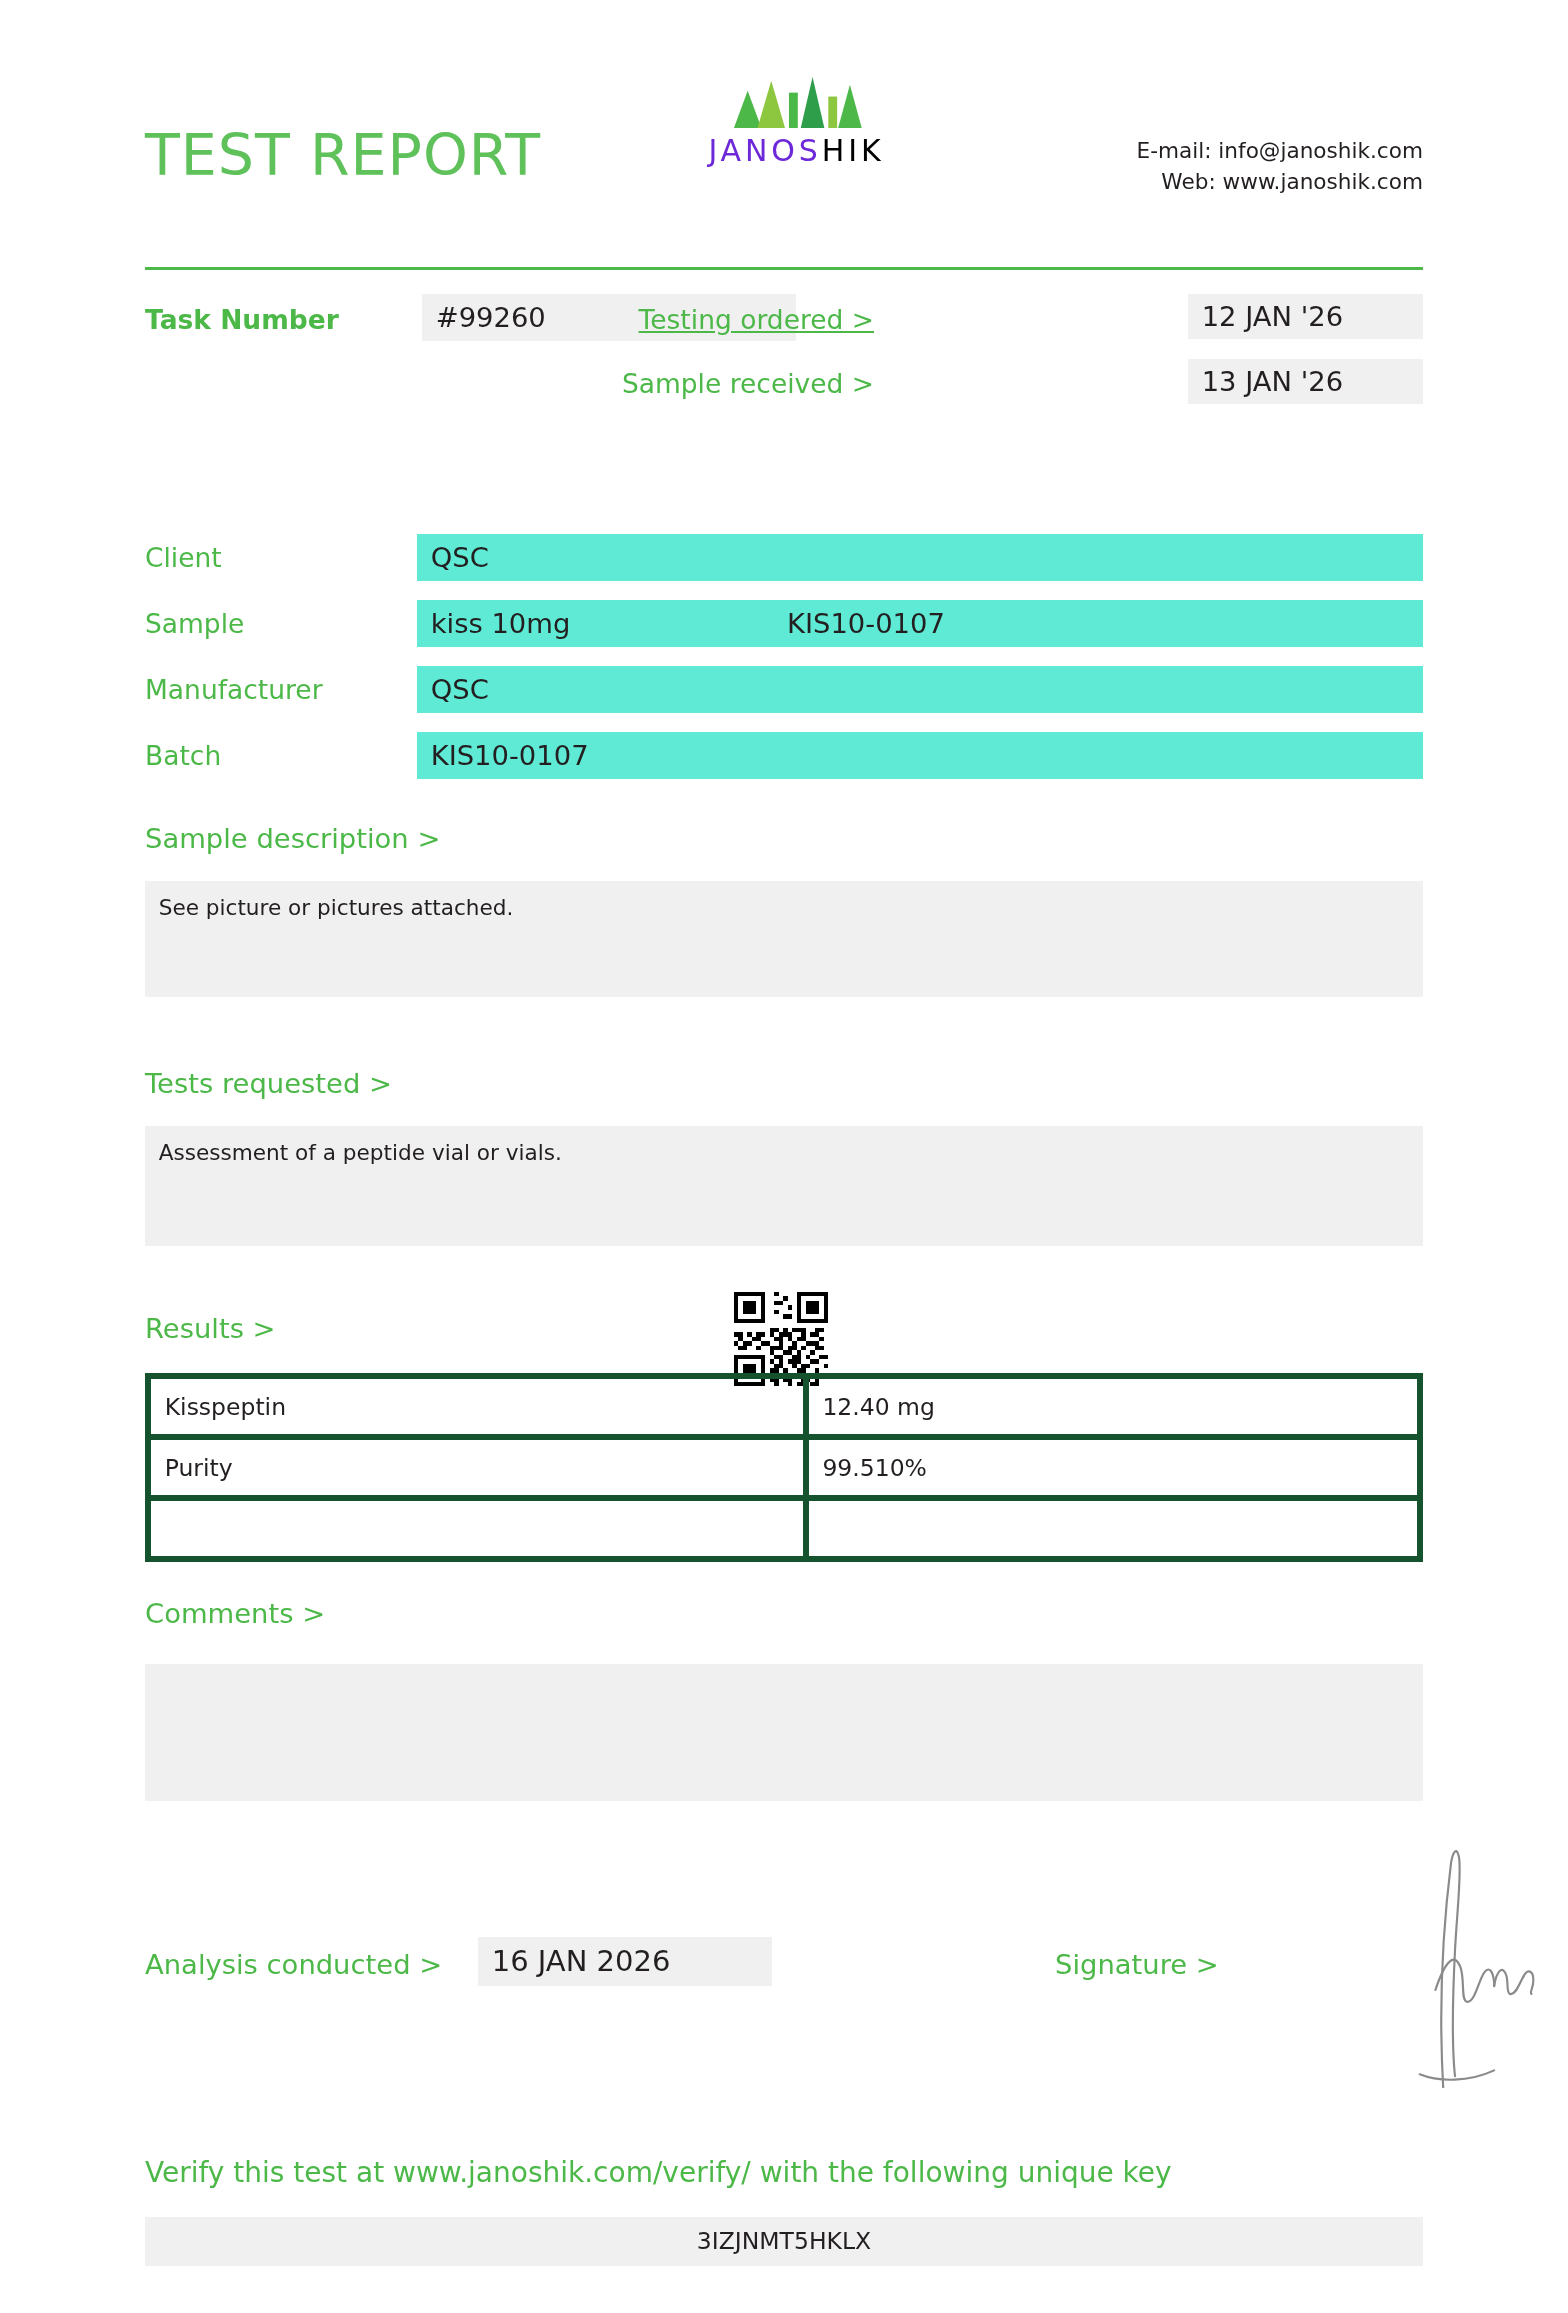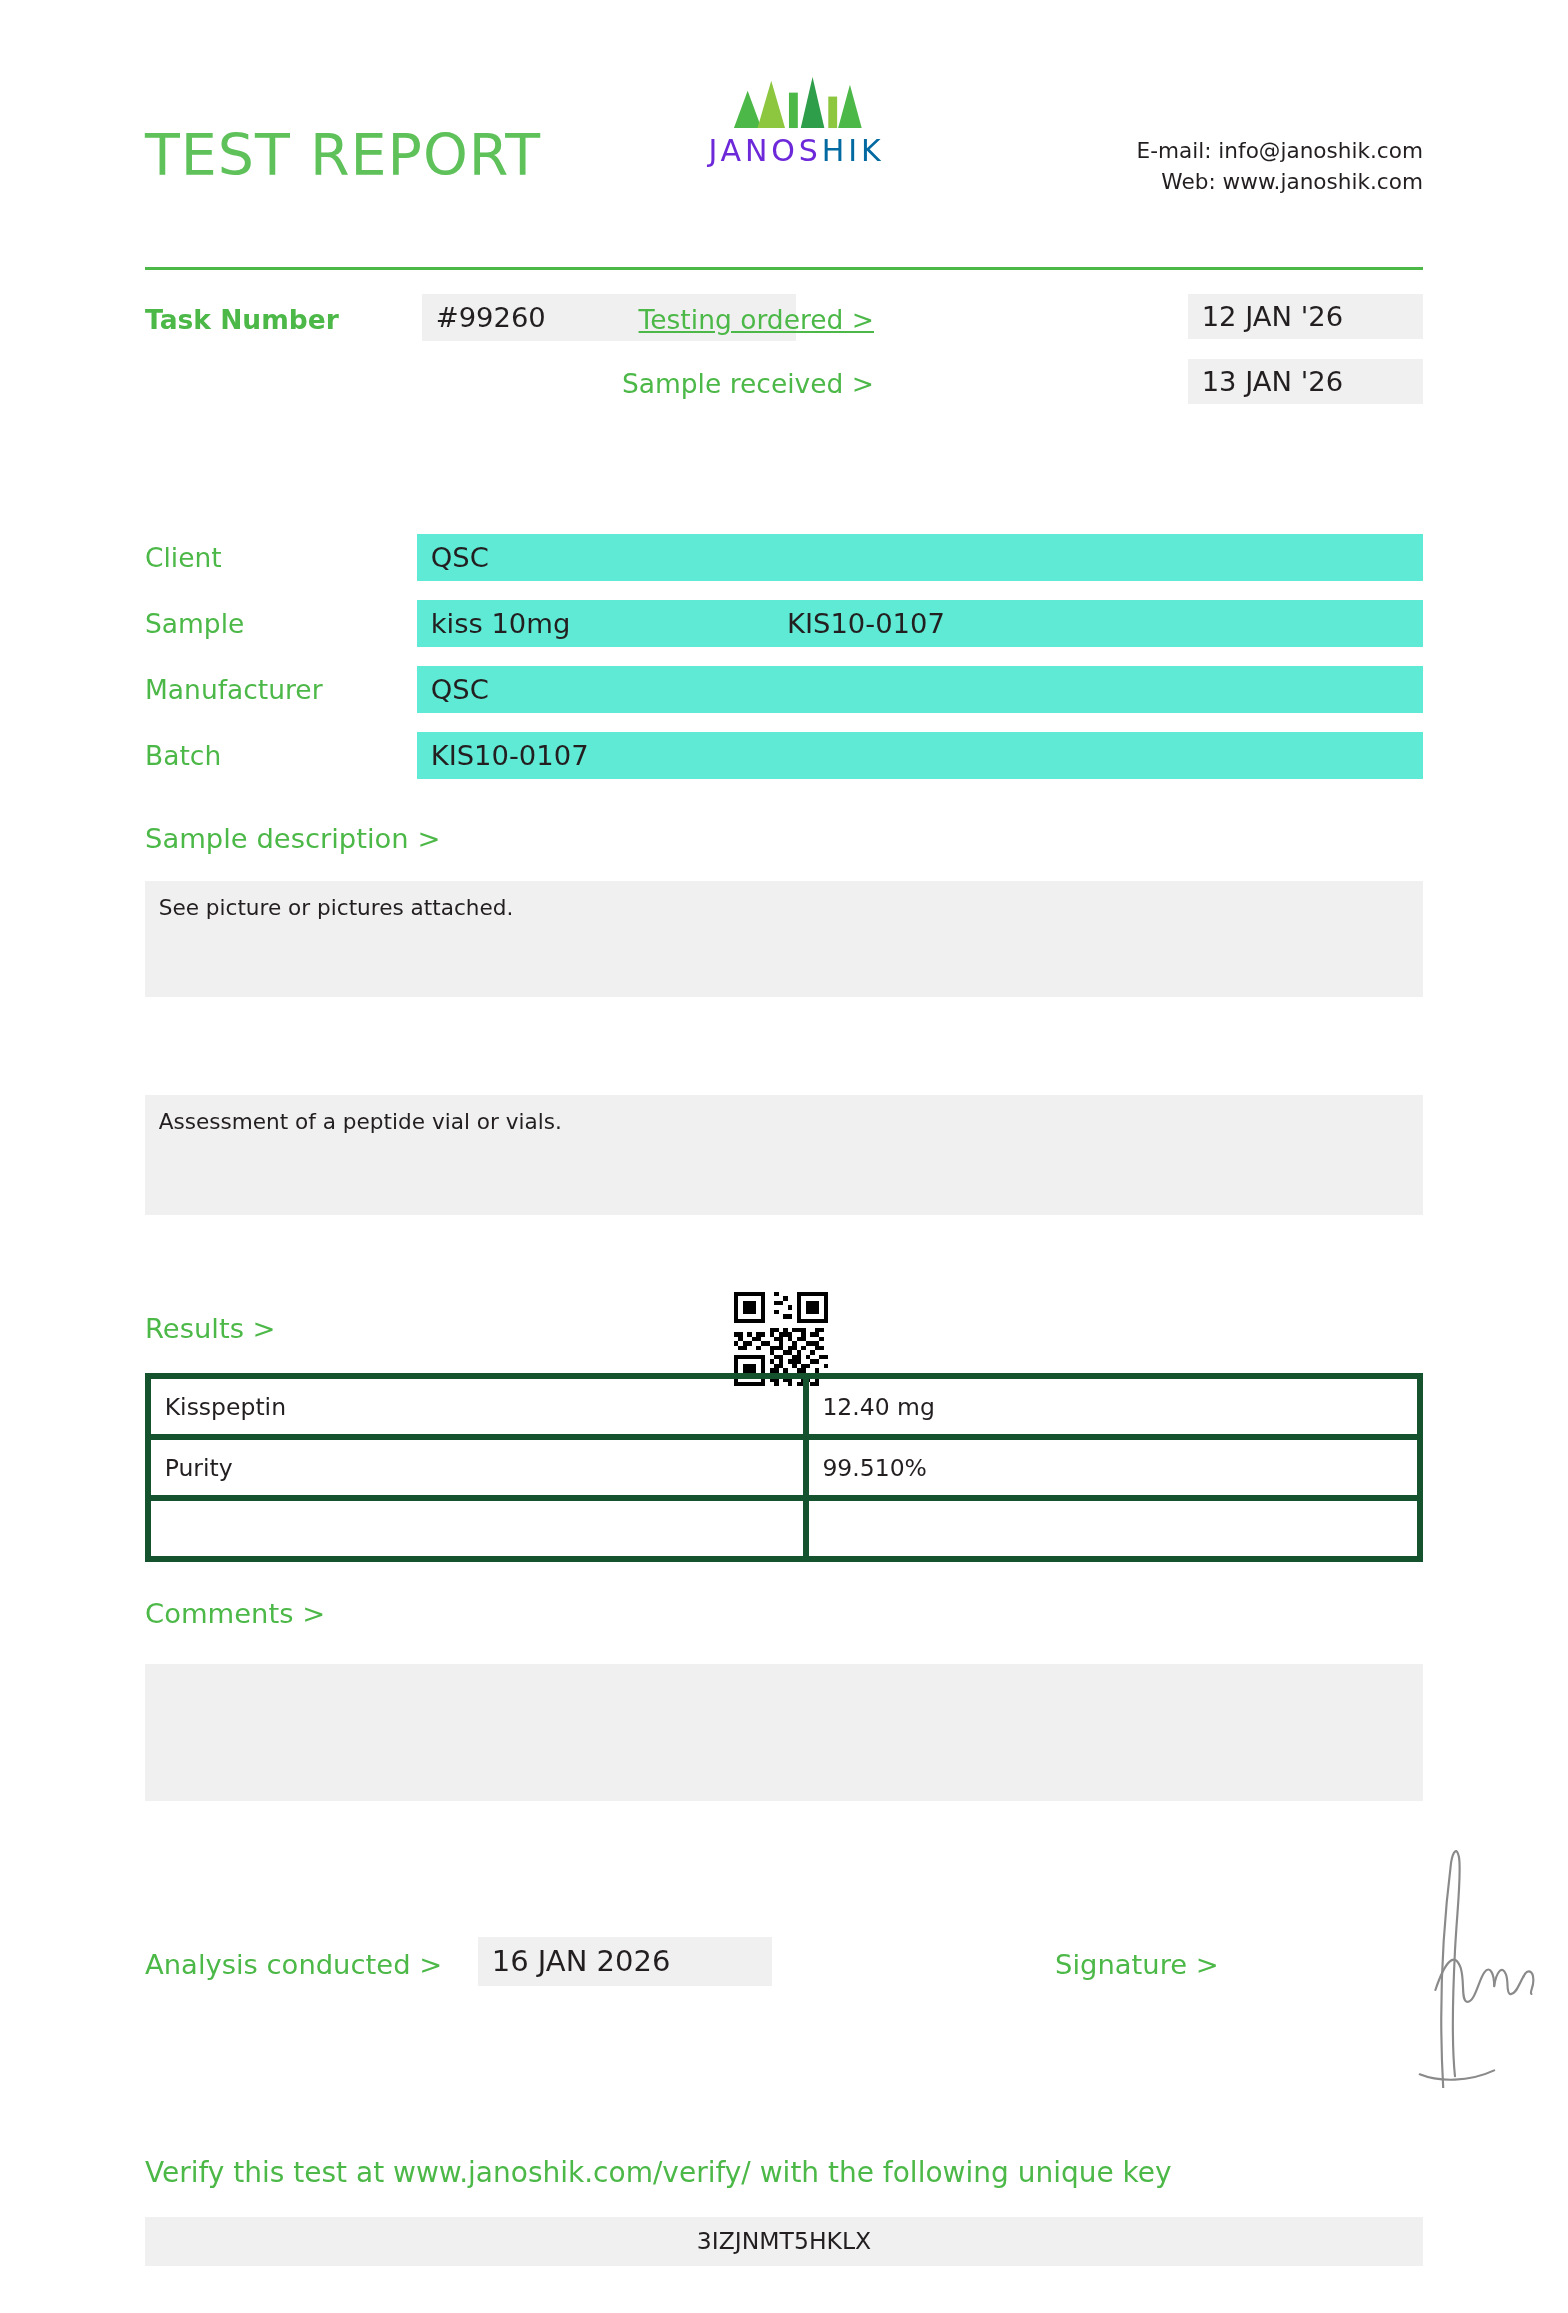--- a/index.html
+++ b/index.html
@@ -59,21 +59,21 @@
   }
   .logo-text {
     font-size: 30px;
     letter-spacing: 3.9px;
     font-weight: 400;
     line-height: 1;
     margin-top: 5.9px;
     font-family: "DejaVu Sans", sans-serif;
   }
   .logo-text .dark { color: #6d28d9; }
-  .logo-text .green { color: #0369a1; }
+  .logo-text .green { color: #000000; }
 
   .contact {
     position: absolute;
     right: 0;
     top: 135px;
     text-align: right;
     font-size: 21.6px;
     line-height: 1.45;
     color: #231f20;
   }
@@ -364,20 +364,21 @@
         <div class="v">KIS10-0107</div>
       </div>
     </div>
 
     <div class="sec" id="sec-desc">
       <div class="section-title">Sample description &gt;</div>
       <div class="grey-box">See picture or pictures attached.</div>
     </div>
 
     <div class="sec" id="sec-tests">
+      <div class="section-title">Tests requested &gt;</div>
       <div class="grey-box">Assessment of a peptide vial or vials.</div>
     </div>
 
     <svg class="qr" viewBox="0 0 21 21" shape-rendering="crispEdges">
       <rect width="21" height="21" fill="#ffffff"></rect>
       <g fill="#000000">
         <rect x="0" y="0" width="7" height="1"></rect>
           <rect x="0" y="6" width="7" height="1"></rect>
         <rect x="0" y="0" width="1" height="7"></rect>
           <rect x="6" y="0" width="1" height="7"></rect>

